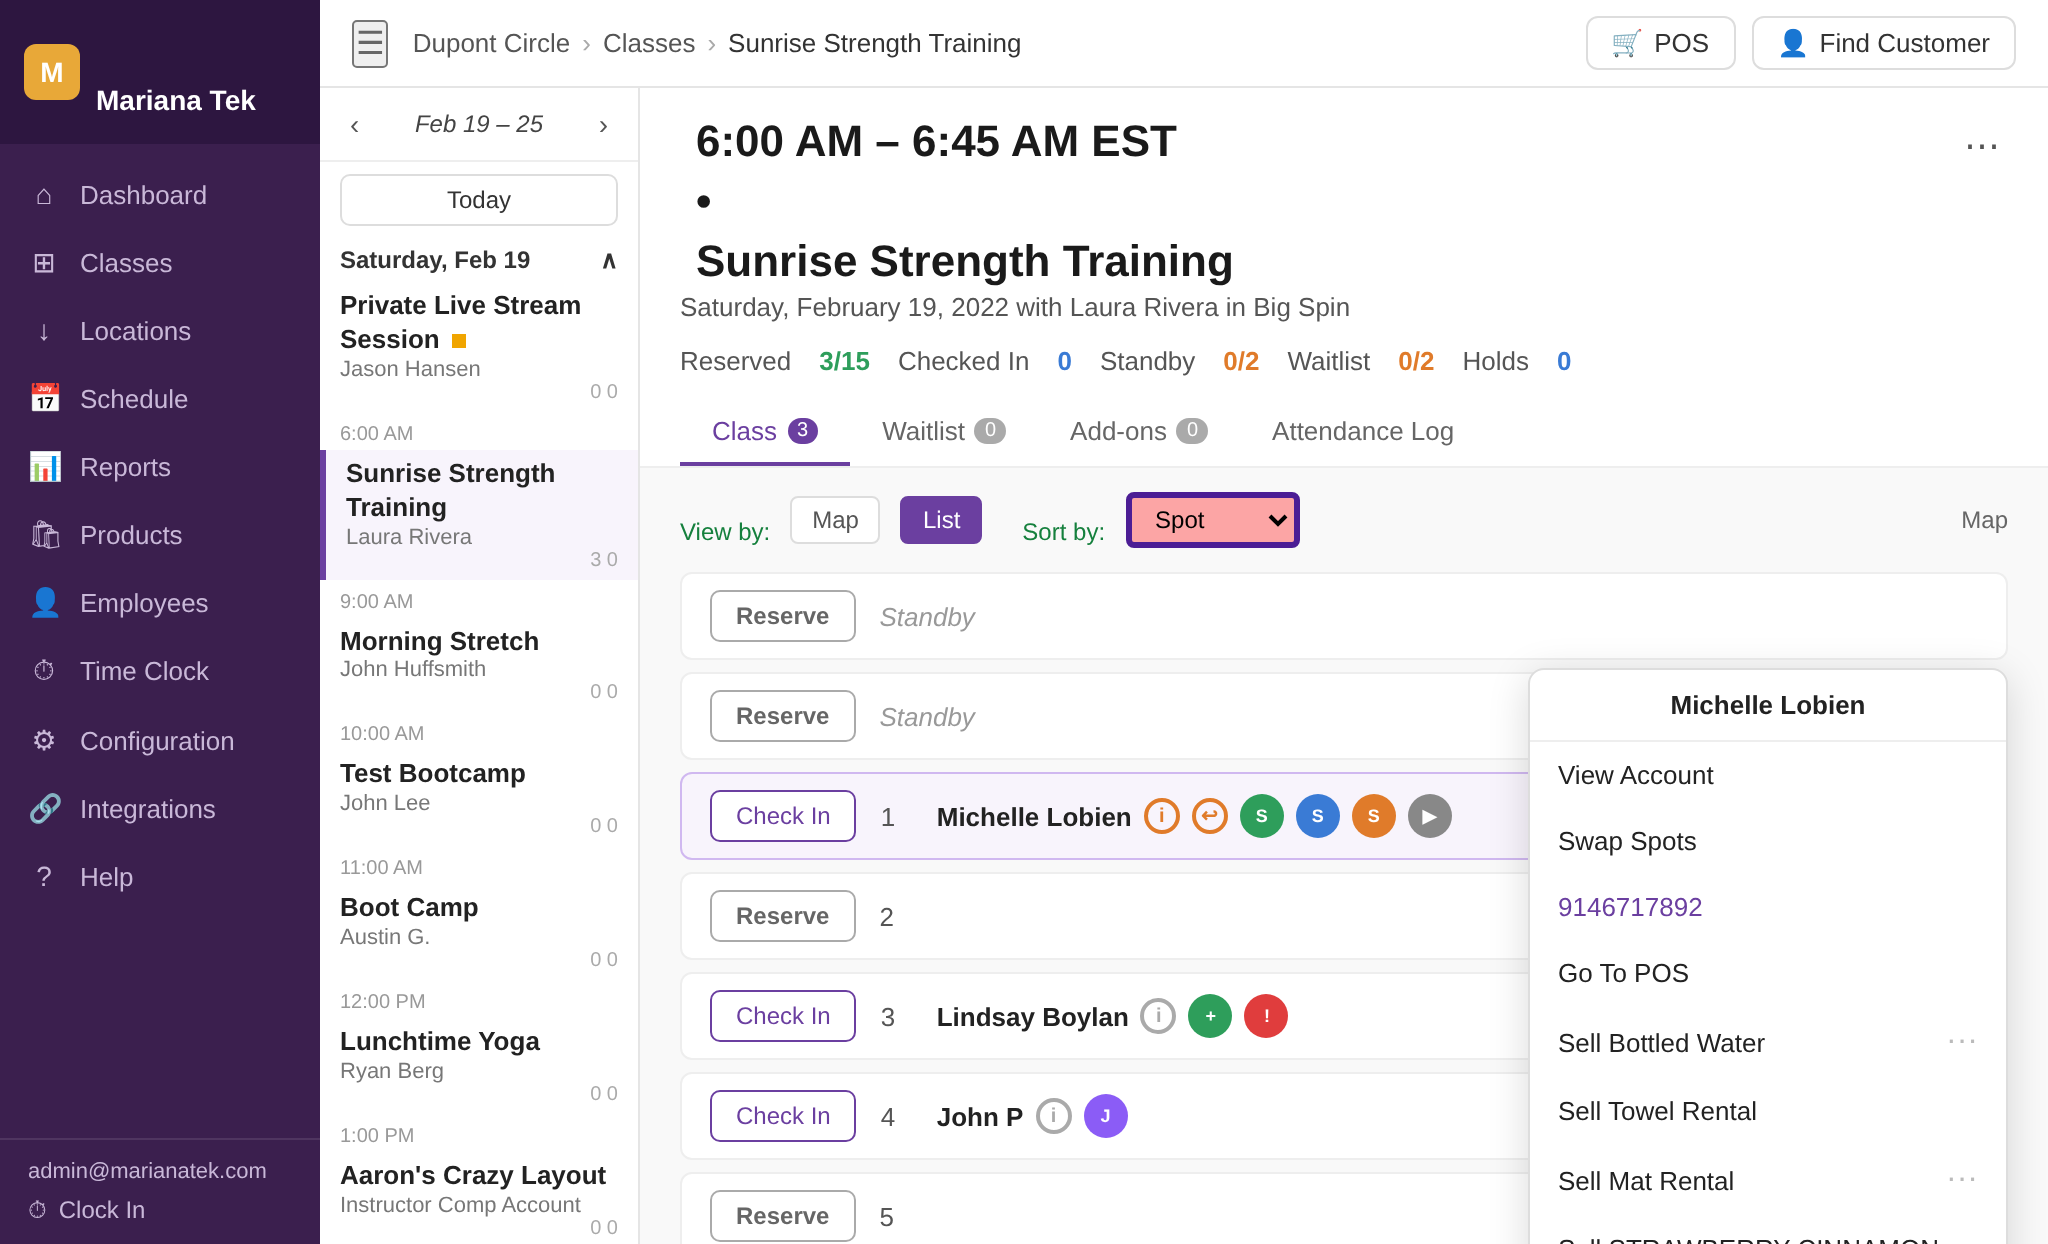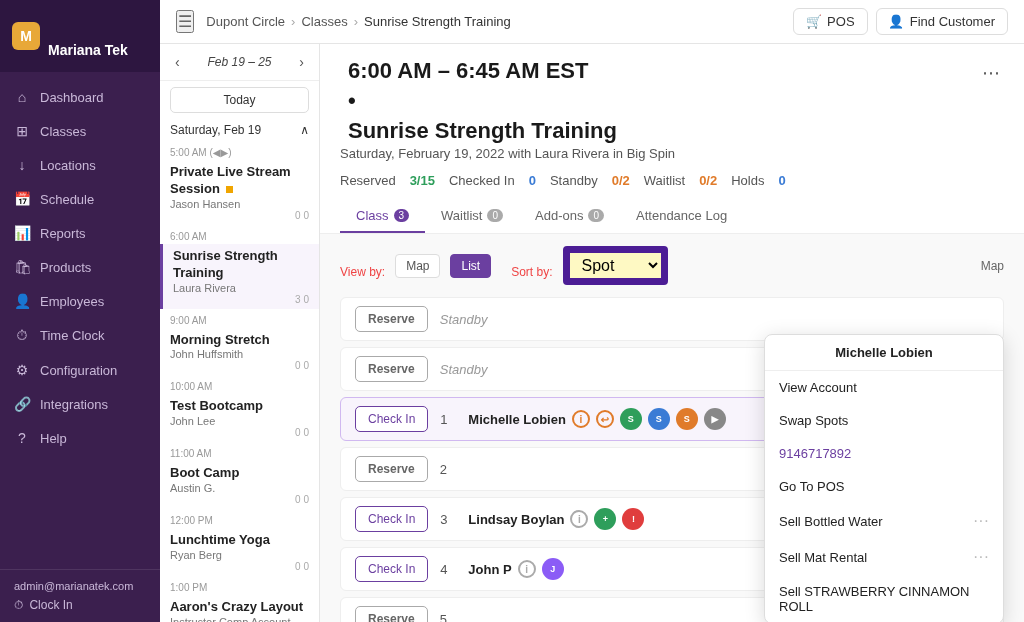--- a/index.html
+++ b/index.html
@@ -32,21 +32,21 @@
 
     
     .content { flex: 1; display: flex; overflow: hidden; }
 
     
     .schedule-panel { width: 160px; background: #fff; border-right: 1px solid #e5e5e5; display: flex; flex-direction: column; flex-shrink: 0; overflow: hidden; }
     .schedule-nav { display: flex; align-items: center; justify-content: space-between; padding: 8px 10px; border-bottom: 1px solid #eee; }
     .schedule-nav-arrow { cursor: pointer; color: #555; background: none; border: none; font-size: 14px; padding: 2px 5px; }
     .schedule-nav-date { font-size: 12px; color: #444; font-weight: 500; font-style: italic; }
     .schedule-today-btn { margin: 6px 10px; padding: 5px; text-align: center; border: 1px solid #ddd; border-radius: 5px; font-size: 12px; cursor: pointer; color: #333; background: #fff; }
-    .schedule-date-header { display: flex; align-items: center; justify-content: space-between; padding: 4px 10px; font-size: 12px; font-weight: 400; color: #333; }
+    .schedule-date-header { display: flex; align-items: center; justify-content: space-between; padding: 4px 10px; font-size: 12px; font-weight: 700; color: #333; }
     .schedule-items { flex: 1; overflow-y: auto; }
     .schedule-time { font-size: 10px; color: #999; padding: 6px 10px 2px; }
     .schedule-class-item { padding: 4px 10px; cursor: pointer; }
     .schedule-class-item.active { border-left: 3px solid #6b3fa0; background: #f8f4fc; }
     .schedule-class-name { font-size: 13px; font-weight: 600; color: #222; line-height: 1.3; }
     .schedule-class-instructor { font-size: 11px; color: #777; }
     .schedule-counts-row { display: flex; justify-content: flex-end; font-size: 10px; color: #aaa; }
 
     
     .class-detail { flex: 1; display: flex; flex-direction: column; overflow: hidden; position: relative; }
@@ -62,25 +62,25 @@
     .stat-val.blue { color: #3a7bd5; }
     .class-tabs { display: flex; gap: 0; margin-top: 6px; }
     .class-tab { padding: 8px 16px; font-size: 13px; color: #666; cursor: pointer; border-bottom: 2px solid transparent; display: flex; align-items: center; gap: 5px; }
     .class-tab.active { color: #6b3fa0; border-bottom-color: #6b3fa0; font-weight: 500; }
     .tab-badge { background: #6b3fa0; color: #fff; border-radius: 10px; font-size: 10px; padding: 1px 5px; }
     .tab-badge.gray { background: #aaa; }
 
     
     .class-body { flex: 1; overflow-y: auto; background: #f9f9f9; padding: 12px 20px; }
     .view-controls { display: flex; align-items: center; gap: 10px; margin-bottom: 12px; }
-    .view-label { font-size: 12px; color: #ef4444; margin-top: 12px; }
+    .view-label { font-size: 12px; color: #15803d; margin-top: 12px; }
     .view-btn { padding: 4px 10px; border: 1px solid #ddd; border-radius: 4px; font-size: 12px; cursor: pointer; background: #fff; color: #555; }
     .view-btn.active { background: #6b3fa0; color: #fff; border-color: #6b3fa0; }
     .sort-select { display: flex; align-items: center; gap: 6px; font-size: 12px; color: #666; }
-    .sort-select select { border: 7px solid #4c1d95; border-radius: 4px; padding: 3px 20px 3px 8px; font-size: 16px; background: #fef9c3; cursor: pointer; }
+    .sort-select select { border: 3px solid #4c1d95; border-radius: 4px; padding: 3px 20px 3px 8px; font-size: 12px; background: #fca5a5; cursor: pointer; }
 
     
     .roster-row { display: flex; align-items: center; background: #fff; border: 1px solid #eee; border-radius: 6px; margin-bottom: 6px; padding: 8px 14px; gap: 12px; min-height: 44px; }
     .roster-action-btn { padding: 5px 12px; border-radius: 5px; font-size: 12px; cursor: pointer; border: 1px solid #ddd; background: #fff; color: #333; white-space: nowrap; }
     .roster-action-btn.checkin { border-color: #6b3fa0; color: #6b3fa0; }
     .roster-action-btn.reserve { border-color: #aaa; color: #666; font-weight: bold; }
     .roster-spot { font-size: 13px; color: #555; min-width: 16px; }
     .roster-name { font-size: 13px; font-weight: 600; color: #222; flex: 1; display: flex; align-items: center; gap: 6px; }
     .roster-standby { font-size: 13px; color: #999; font-style: italic; }
     .roster-dots-btn { color: #aaa; cursor: pointer; font-size: 16px; margin-left: auto; background: none; border: none; padding: 2px 6px; }
@@ -195,21 +195,20 @@
         <span class="schedule-nav-date">Feb 19 – 25</span>
         <button class="schedule-nav-arrow">›</button>
       </div>
       <button class="schedule-today-btn">Today</button>
       <div class="schedule-date-header">
         <span>Saturday, Feb 19</span>
         <span>∧</span>
       </div>
       <div class="schedule-items">
 
-      <div class="schedule-time">5:00 AM (◀▶)</div>
           <div class="schedule-class-item">
     <div class="schedule-class-name">Private Live Stream Session <span style="display:inline-block;width:7px;height:7px;background:#f0a500;border-radius:50;margin-left:3px;"></span></div>
     <div class="schedule-class-instructor">Jason Hansen</div>
     <div class="schedule-counts-row">0  0</div>
   </div>
           <div class="schedule-time">6:00 AM</div>
           <div class="schedule-class-item active">
     <div class="schedule-class-name">Sunrise Strength Training </div>
     <div class="schedule-class-instructor">Laura Rivera</div>
     <div class="schedule-counts-row">3  0</div>
@@ -390,20 +389,23 @@
           <span>9146717892</span>
         </div>
         <div class="dropdown-item">
           <span>Go To POS</span>
         </div>
         <div class="dropdown-item">
           <span>Sell Bottled Water</span>
           <span class="dropdown-item-dots">···</span>
         </div>
         <div class="dropdown-item">
+          <span>Sell Towel Rental</span>
+        </div>
+        <div class="dropdown-item">
           <span>Sell Mat Rental</span>
           <span class="dropdown-item-dots">···</span>
         </div>
         <div class="dropdown-item">
           <span>Sell STRAWBERRY CINNAMON ROLL</span>
         </div>
 
       </div>
 
     </div>

